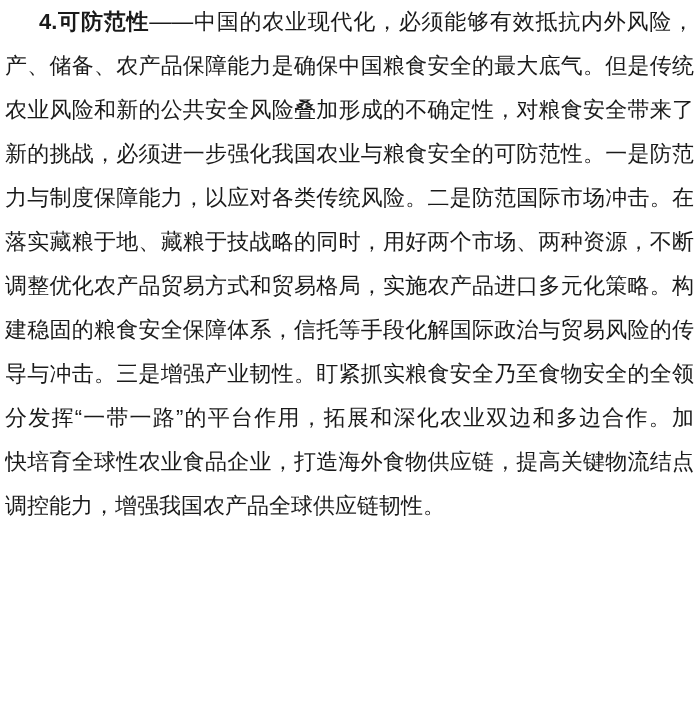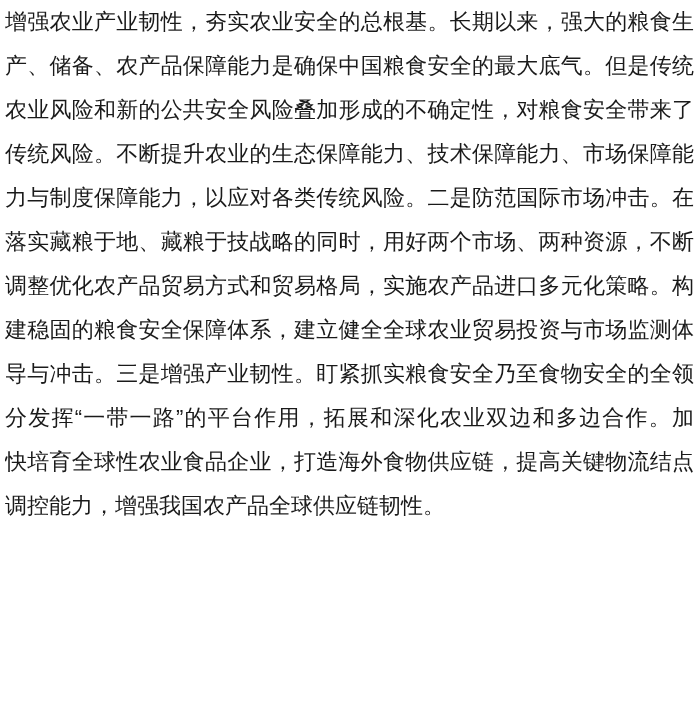--- a/index.html
+++ b/index.html
@@ -34,25 +34,25 @@
     text-align-last: left;
   }
   .bold-lead {
     font-weight: 700;
   }
 </style>
 </head>
 <body>
 
 <div class="page">
-  <div class="line">增强农业产业韧性，夯实农业安全的总根基。长期以来，强大的粮食生</div>
+  <div class="line first"><span class="bold-lead">4.可防范性</span><span>——中国的农业现代化，必须能够有效抵抗内外风险，</span></div>
   <div class="line">产、储备、农产品保障能力是确保中国粮食安全的最大底气。但是传统</div>
   <div class="line">农业风险和新的公共安全风险叠加形成的不确定性，对粮食安全带来了</div>
-  <div class="line">传统风险。不断提升农业的生态保障能力、技术保障能力、市场保障能</div>
+  <div class="line">新的挑战，必须进一步强化我国农业与粮食安全的可防范性。一是防范</div>
   <div class="line">力与制度保障能力，以应对各类传统风险。二是防范国际市场冲击。在</div>
   <div class="line">落实藏粮于地、藏粮于技战略的同时，用好两个市场、两种资源，不断</div>
   <div class="line">调整优化农产品贸易方式和贸易格局，实施农产品进口多元化策略。构</div>
-  <div class="line">建稳固的粮食安全保障体系，建立健全全球农业贸易投资与市场监测体</div>
+  <div class="line">建稳固的粮食安全保障体系，信托等手段化解国际政治与贸易风险的传</div>
   <div class="line">导与冲击。三是增强产业韧性。盯紧抓实粮食安全乃至食物安全的全领</div>
   <div class="line">分发挥“一带一路”的平台作用，拓展和深化农业双边和多边合作。加</div>
   <div class="line">快培育全球性农业食品企业，打造海外食物供应链，提高关键物流结点</div>
   <div class="line last">调控能力，增强我国农产品全球供应链韧性。</div>
 </div>
 
 </body></html>

